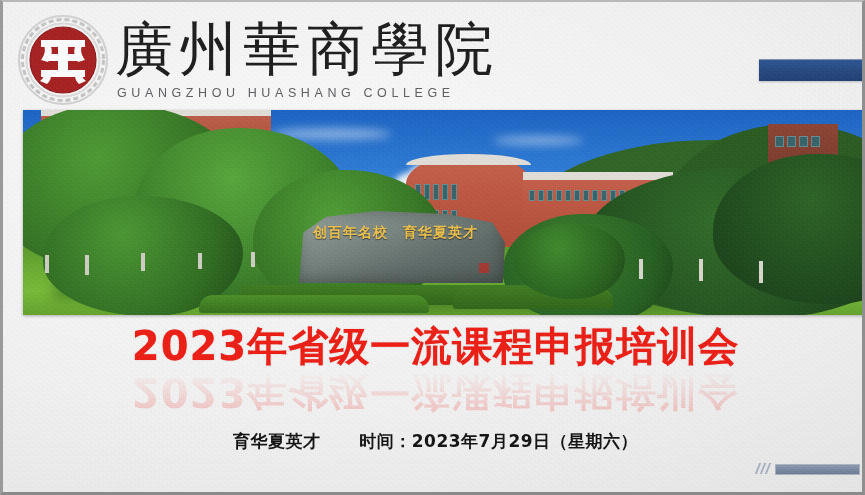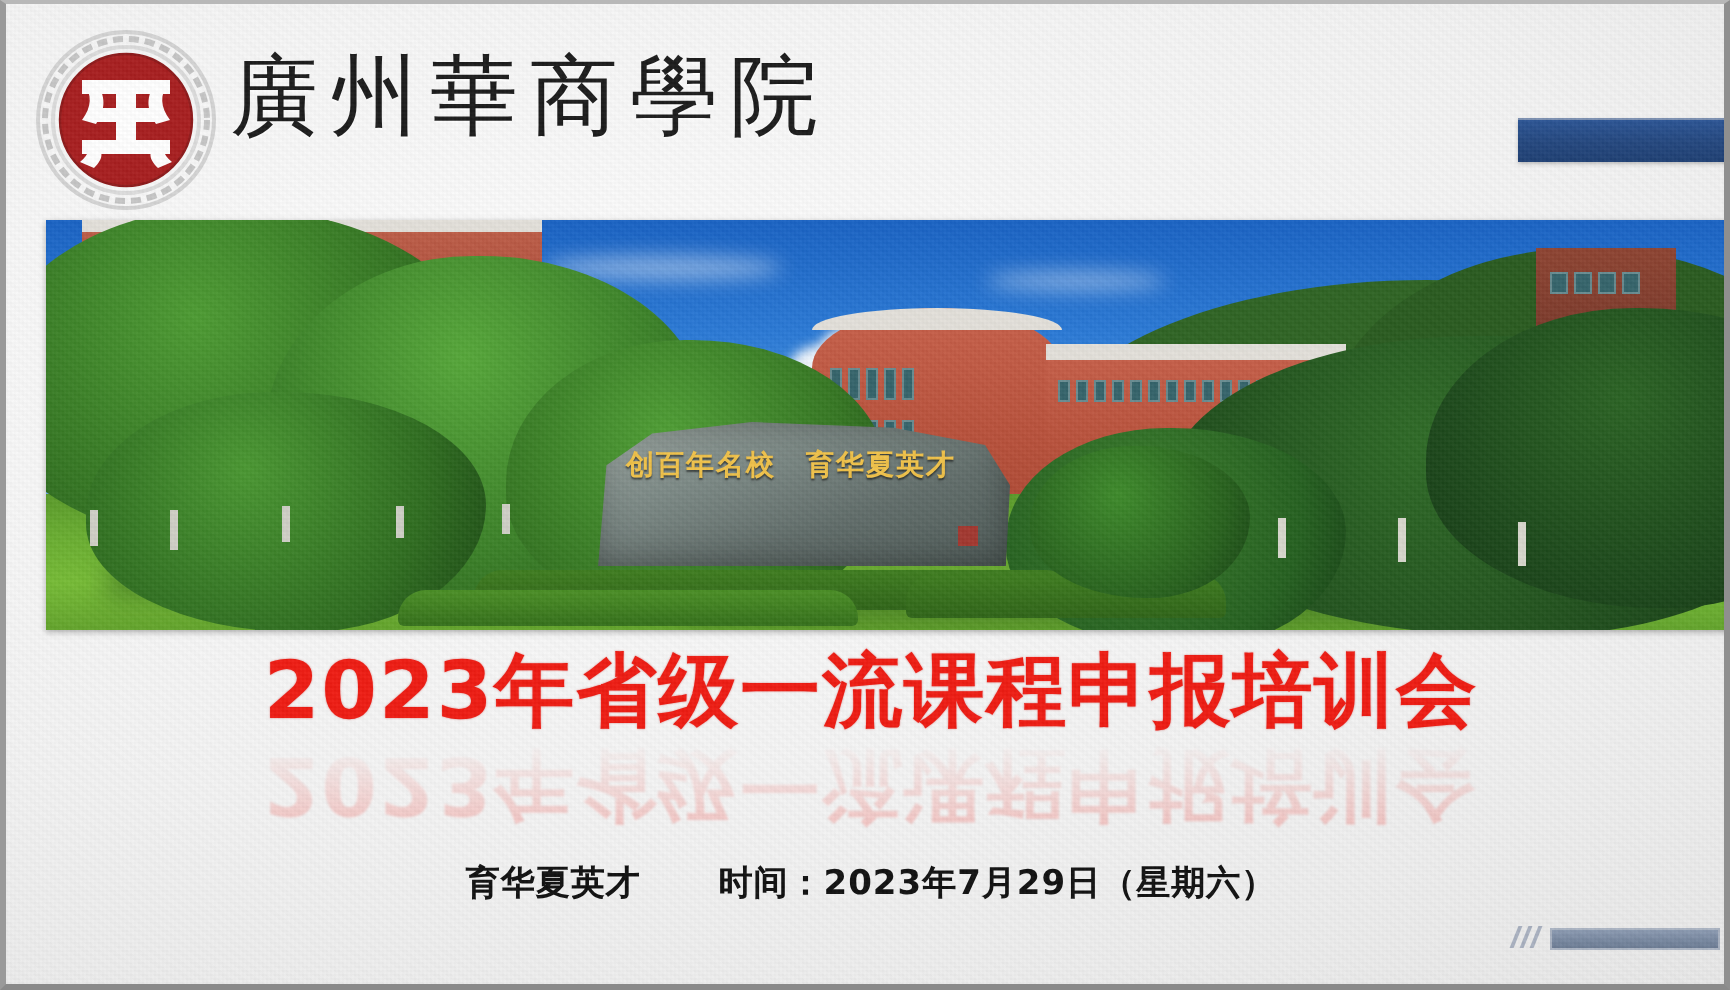--- a/index.html
+++ b/index.html
@@ -51,21 +51,21 @@
     left: 14px; top: 12px;
     width: 92px; height: 92px;
   }
   #emblem svg { display:block; width:92px; height:92px; }
 
   #inst-name-cn {
     position: absolute;
     left: 112px;
     top: 19px;
     font-family: "DejaVu Serif", "Liberation Serif", serif;
-    font-size: 44px;
+    font-size: 58px;
     line-height: 56px;
     color: #1c1c1c;
     letter-spacing: 6px;
     white-space: nowrap;
     font-weight: 500;
     text-shadow: 0 1px 0 rgba(255,255,255,.7);
   }
 
   #inst-name-en {
     position: absolute;
@@ -334,20 +334,21 @@
           <path d="M61 26 c-5 9 -5 14 0 22 l7 -2 c-5 -7 -5 -12 -1 -19 z"></path>
           <path d="M30 56 c5 6 5 9 0 14 l-7 -3 c5 -4 5 -7 1 -11 z"></path>
           <path d="M62 56 c-5 6 -5 9 0 14 l7 -3 c-5 -4 -5 -7 -1 -11 z"></path>
           <rect x="41" y="40" width="10" height="16"></rect>
         </g>
       </svg>
     </div>
 
     <div id="inst-name-cn" data-interactable="false">廣州華商學院</div>
 
+    <div id="inst-name-en" data-interactable="false">GUANGZHOU HUASHANG COLLEGE</div>
 
     <div id="header-accent-bar" data-interactable="false"></div>
   </div>
 
   <div id="photo-band" data-interactable="false">
 
     <div class="sky" data-interactable="false"></div>
 
     <div class="cloud" style="left:372px; top:62px; width:40px; height:22px;" data-interactable="false"></div>
     <div class="cloud" style="left:388px; top:54px; width:26px; height:18px;" data-interactable="false"></div>

